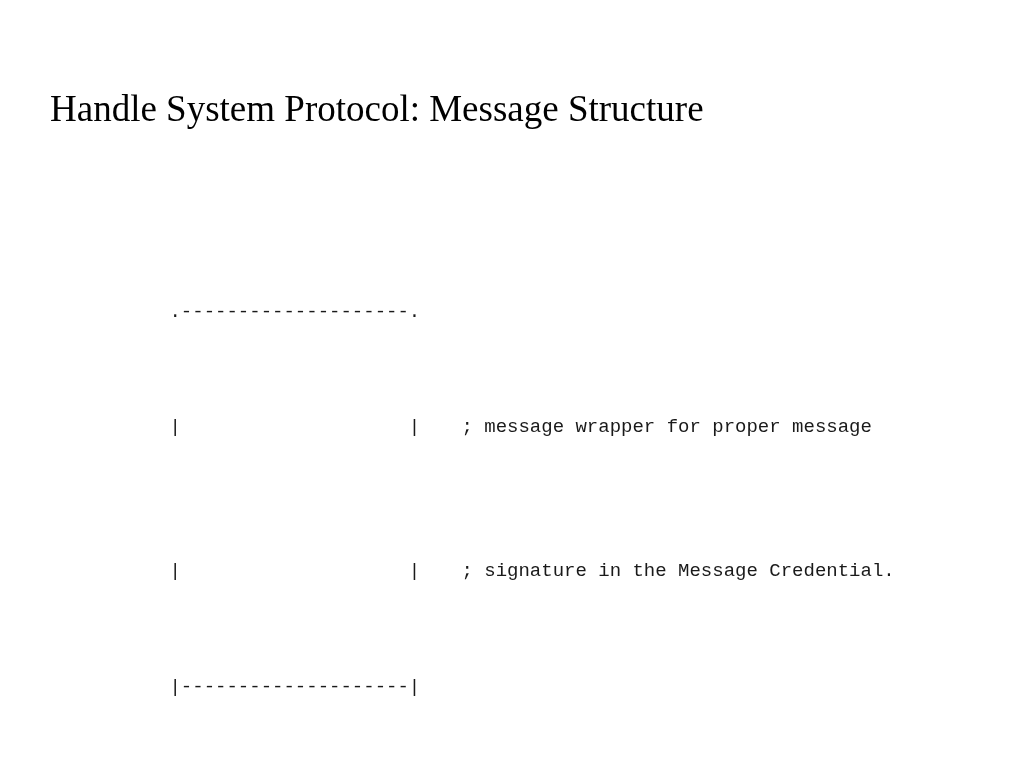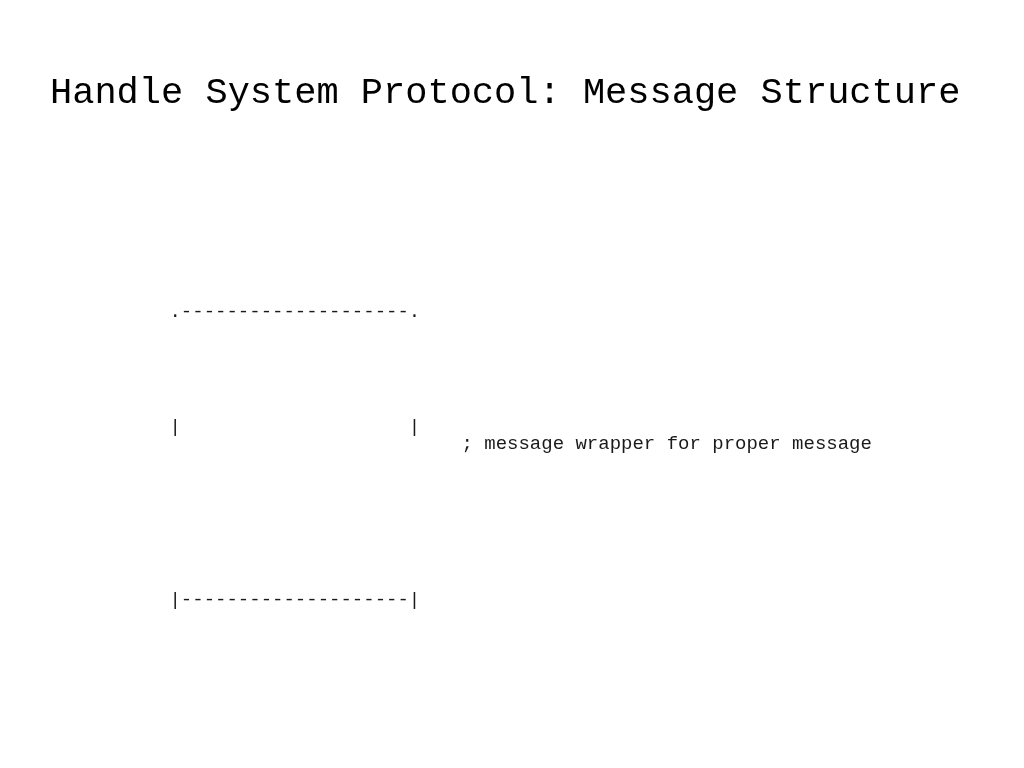--- a/index.html
+++ b/index.html
@@ -19,22 +19,22 @@
 
   .slide {
     position: absolute;
     inset: 0;
     background: #ffffff;
   }
 
   .slide-title {
     position: absolute;
     left: 50px;
-    top: 70px;
-    font-family: Liberation Mono, monospace;
+    top: 86px;
+    font-family: Liberation Serif, serif;
     font-size: 37px;
     line-height: 46px;
     font-weight: normal;
     color: #000000;
     white-space: pre;
     letter-spacing: 0px;
     text-align: center;
   }
 
   .ascii-figure {
@@ -58,41 +58,43 @@
     display: inline-block;
     white-space: pre;
     width: 292px;
     vertical-align: top;
   }
 
   .fig-comment {
     display: inline-block;
     white-space: pre;
     vertical-align: top;
-    margin-top: 17px;
   }
 </style>
 </head>
 <body>
 
 <div class="slide">
 
   <div class="slide-title">Handle System Protocol: Message Structure</div>
 
   <div class="ascii-figure">
 
     <div class="fig-row">
       <span class="fig-box">.--------------------.</span><span class="fig-comment"></span>
     </div>
 
     <div class="fig-row">
       <span class="fig-box">|                    |</span><span class="fig-comment">; message wrapper for proper message</span>
     </div>
 
 
+    <div class="fig-row">
+      <span class="fig-box">|                    |</span><span class="fig-comment">; signature in the Message Credential.</span>
+    </div>
 
     <div class="fig-row">
       <span class="fig-box">|--------------------|</span><span class="fig-comment"></span>
     </div>
 
     
 
     
 
     

